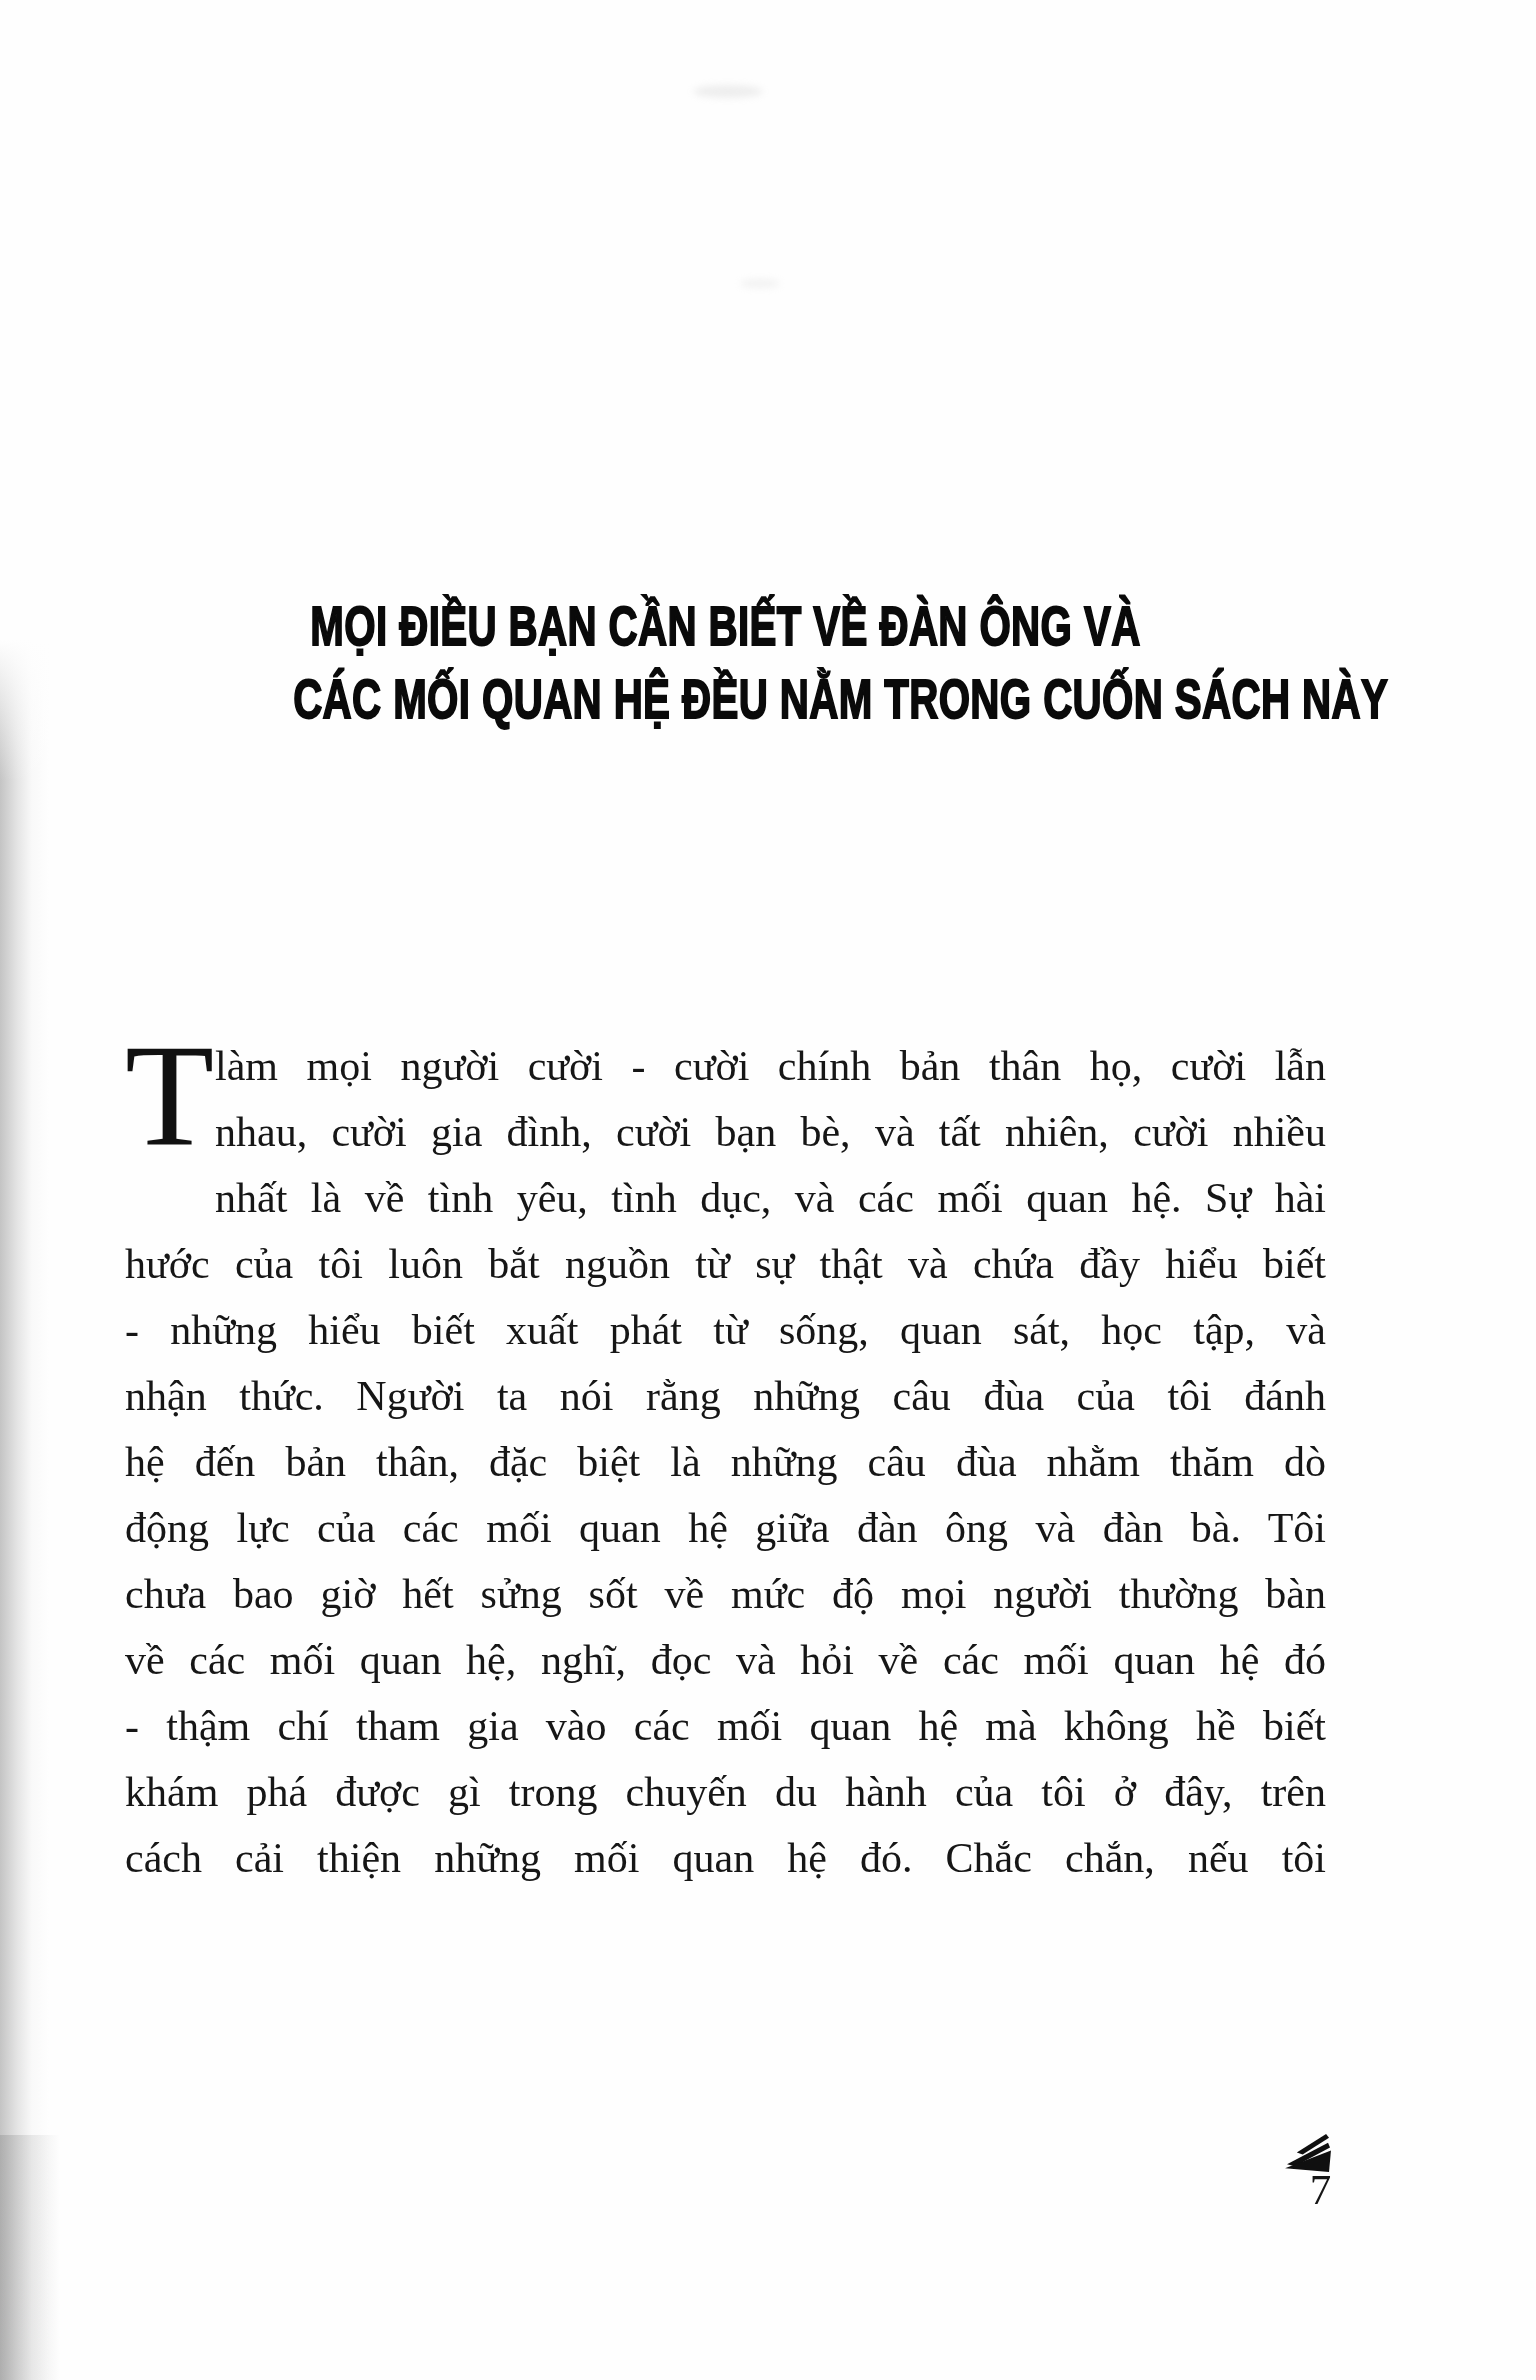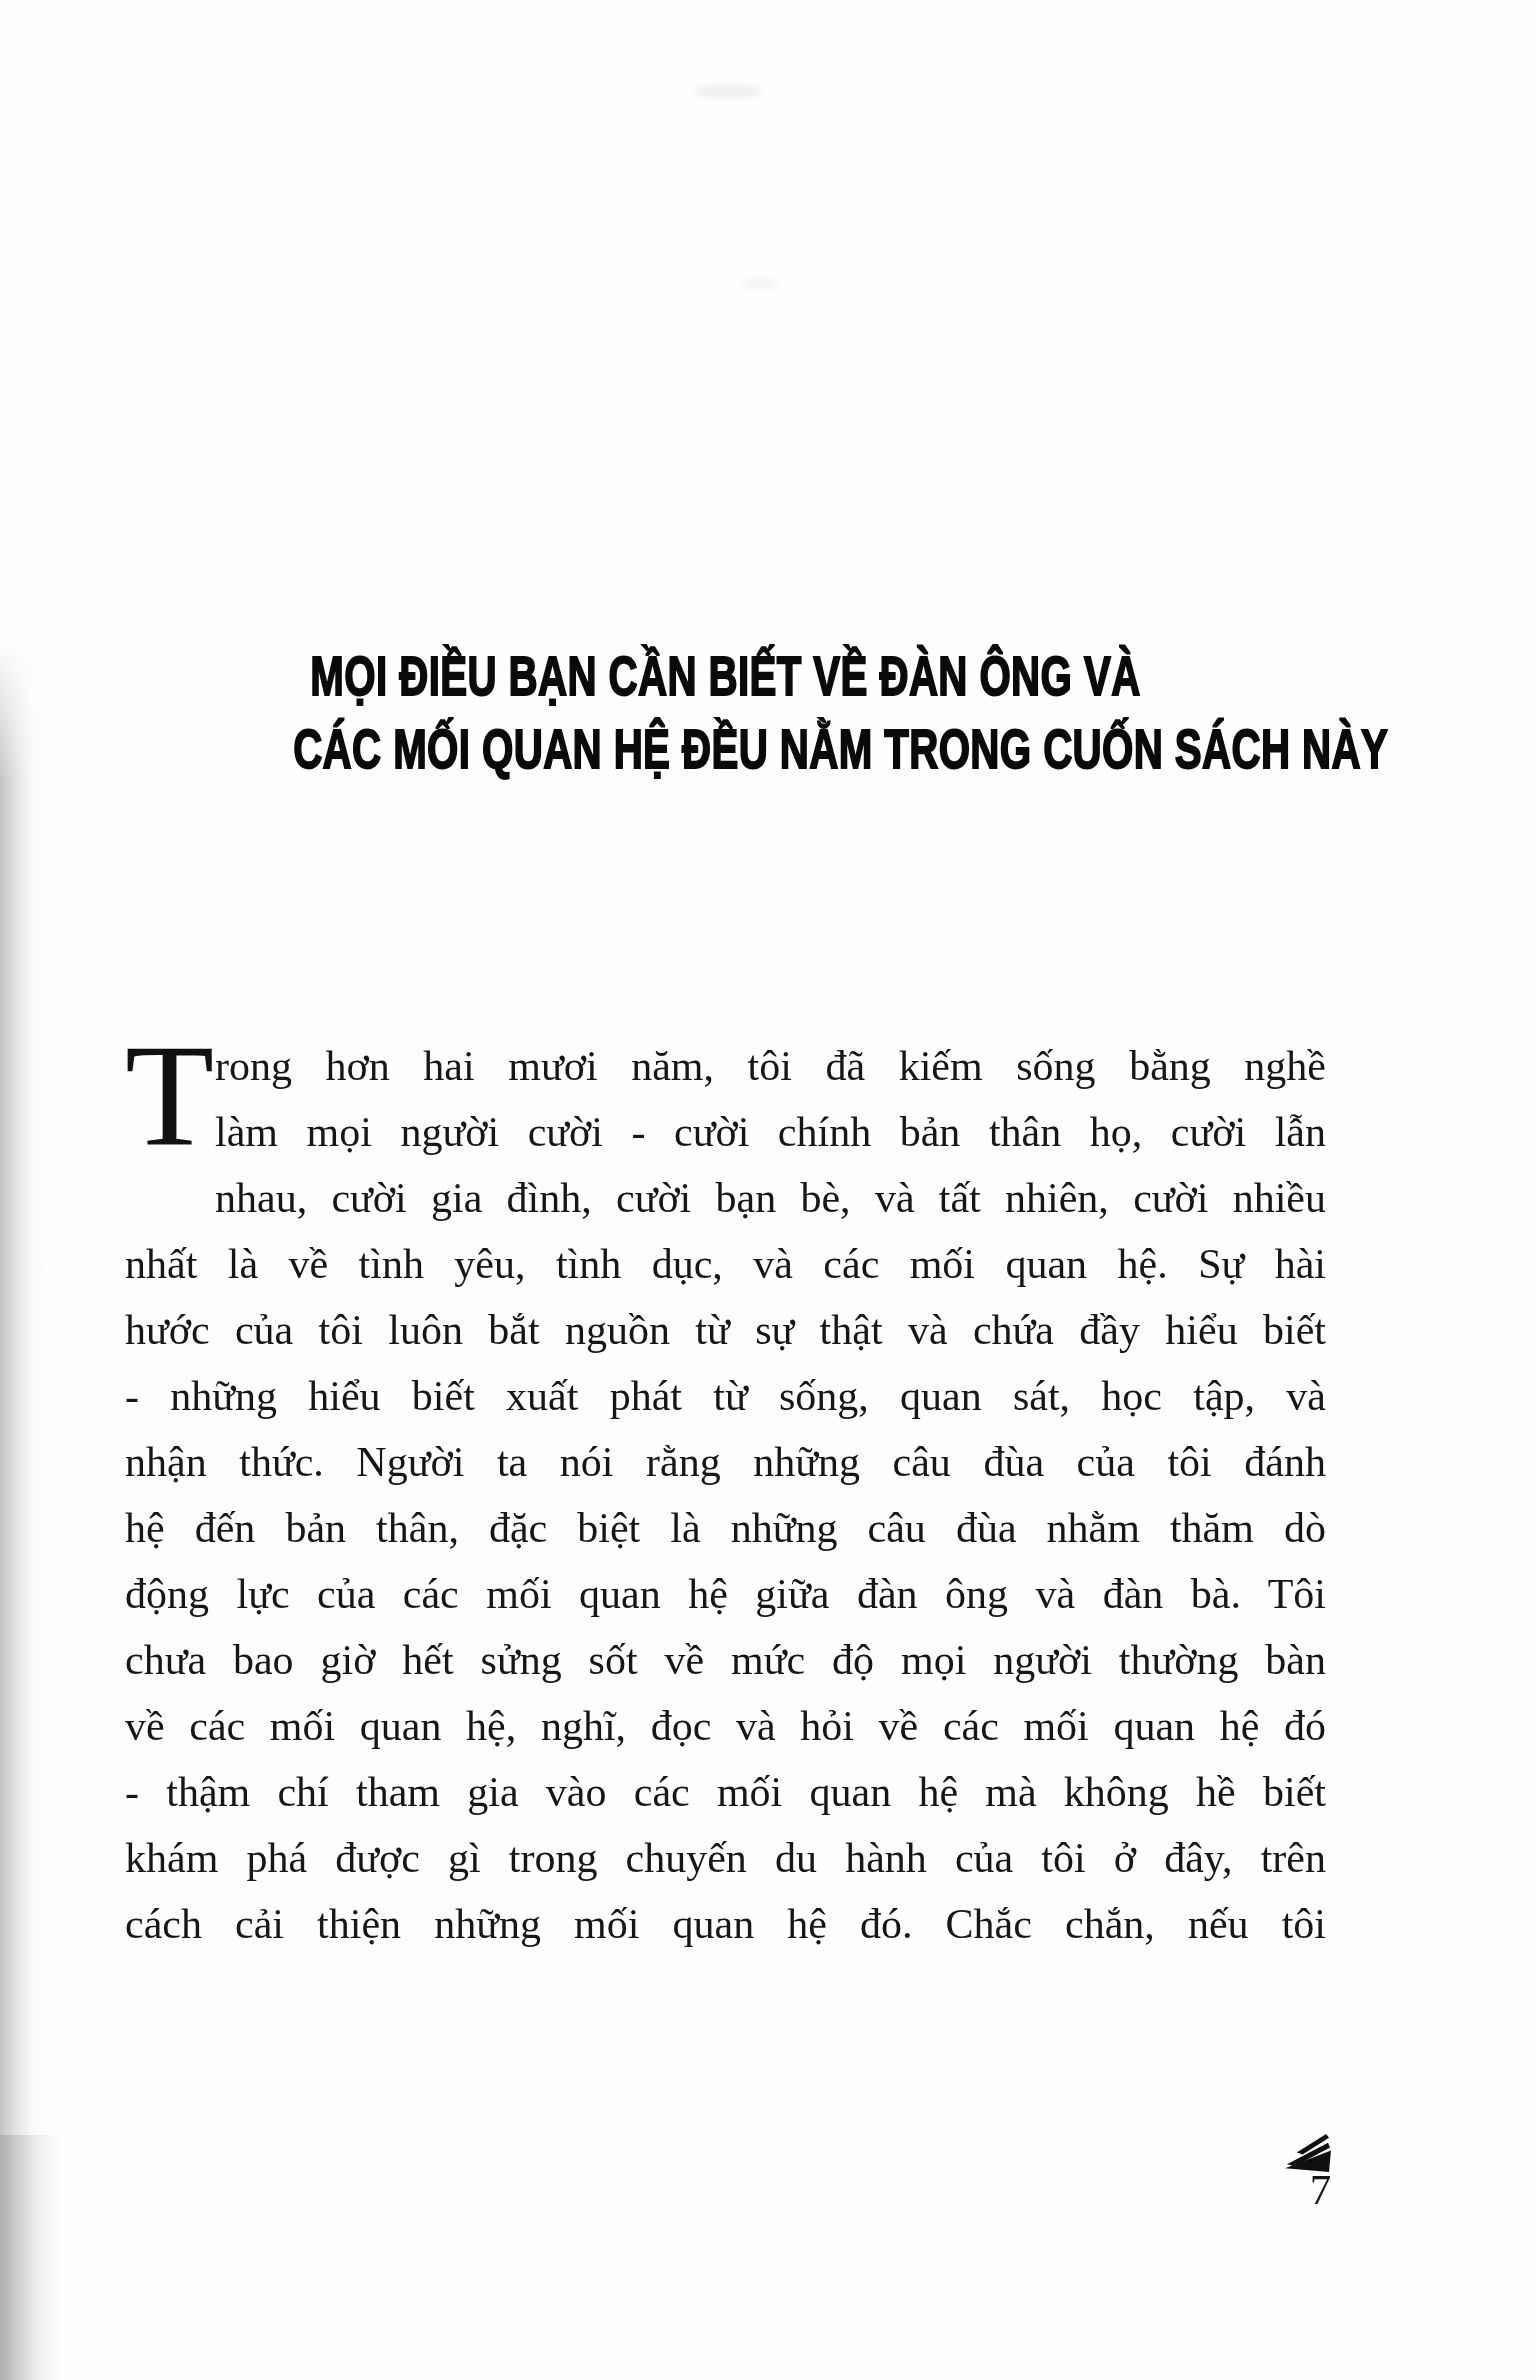--- a/index.html
+++ b/index.html
@@ -44,21 +44,21 @@
     filter: blur(3.8px);
   }
   .smudge.s1 { left: 693px; top: 85px;  width: 70px; height: 13px; opacity: .30; }
   .smudge.s2 { left: 740px; top: 279px; width: 40px; height: 9.4px; opacity: .22; }
 
   
   .chapter-heading {
     position: absolute;
     left: 125px;
     width: 1201px;
-    top: 639px;
+    top: 589px;
     text-align: center;
     font-family: "Liberation Sans", sans-serif;
     font-weight: 700;
     font-size: 56px;
     line-height: 73px;
     color: #0a0a0a;
     -webkit-text-stroke: 1.9px #0a0a0a;
     letter-spacing: 0.5px;
     white-space: nowrap;
   }
@@ -121,21 +121,20 @@
   <div class="smudge s1"></div>
   <div class="smudge s2"></div>
 
   <header class="chapter-heading">
     <div class="h-line">MỌI ĐIỀU BẠN CẦN BIẾT VỀ ĐÀN ÔNG VÀ</div>
     <div class="h-line">CÁC MỐI QUAN HỆ ĐỀU NẰM TRONG CUỐN SÁCH NÀY</div>
   </header>
 
   <main class="body-text">
     <span class="dropcap">T</span>
-    <div class="bline">rong hơn hai mươi năm, tôi đã kiếm sống bằng nghề</div>
     <div class="bline">làm mọi người cười - cười chính bản thân họ, cười lẫn</div>
     <div class="bline">nhau, cười gia đình, cười bạn bè, và tất nhiên, cười nhiều</div>
     <div class="bline">nhất là về tình yêu, tình dục, và các mối quan hệ. Sự hài</div>
     <div class="bline">hước của tôi luôn bắt nguồn từ sự thật và chứa đầy hiểu biết</div>
     <div class="bline">- những hiểu biết xuất phát từ sống, quan sát, học tập, và</div>
     <div class="bline">nhận thức. Người ta nói rằng những câu đùa của tôi đánh</div>
     <div class="bline">hệ đến bản thân, đặc biệt là những câu đùa nhằm thăm dò</div>
     <div class="bline">động lực của các mối quan hệ giữa đàn ông và đàn bà. Tôi</div>
     <div class="bline">chưa bao giờ hết sửng sốt về mức độ mọi người thường bàn</div>
     <div class="bline">về các mối quan hệ, nghĩ, đọc và hỏi về các mối quan hệ đó</div>

